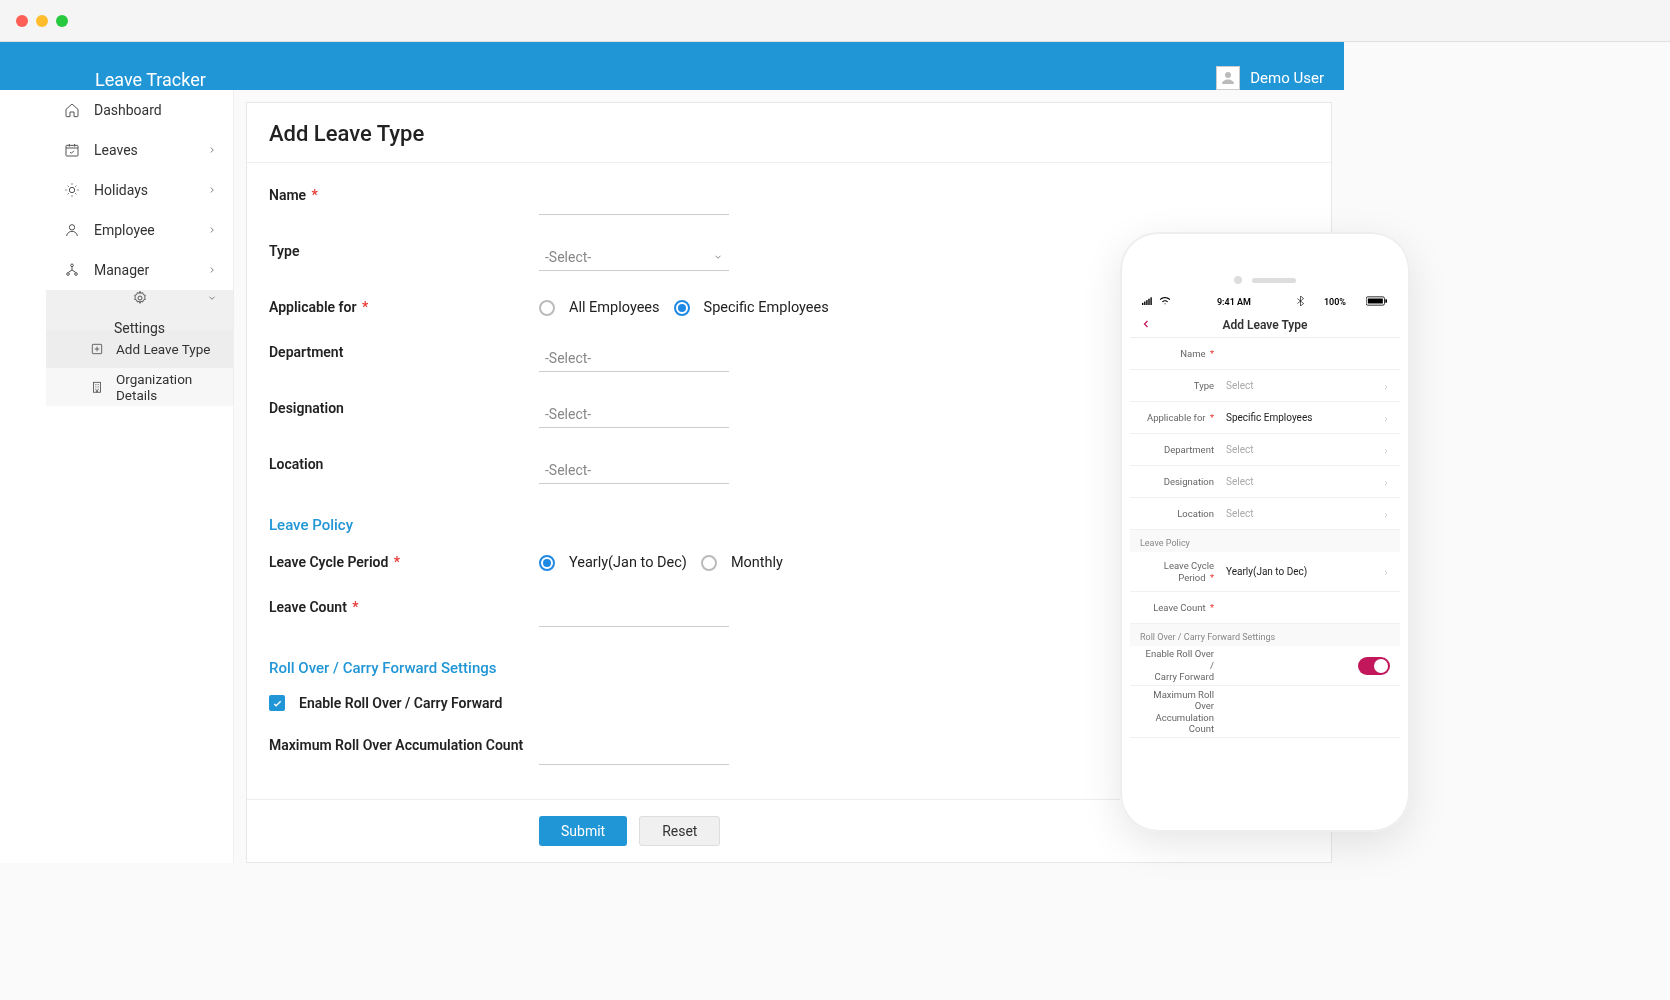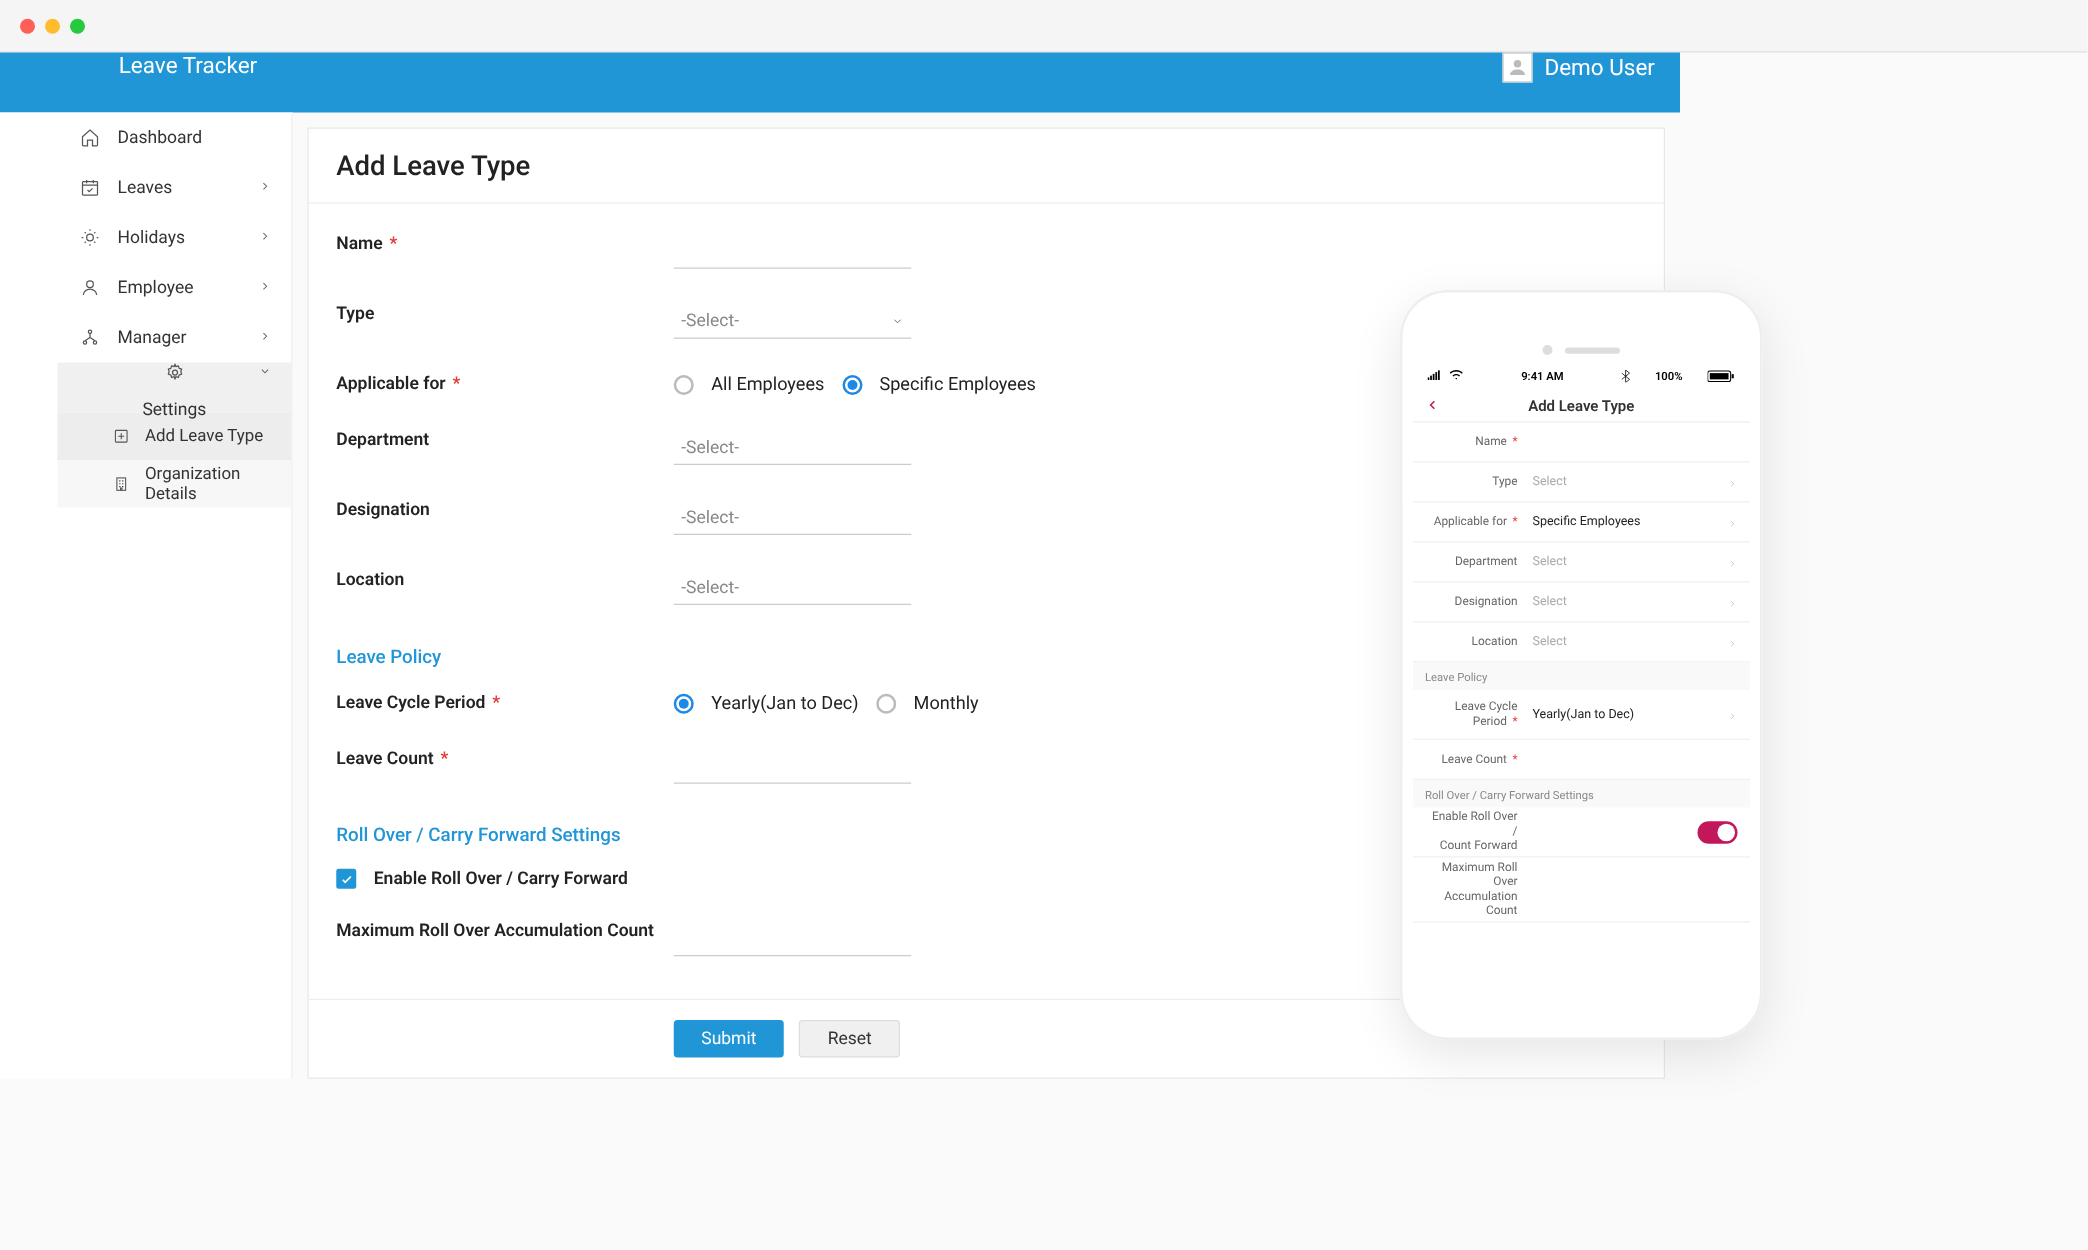--- a/index.html
+++ b/index.html
@@ -16,30 +16,30 @@
     }
     .dot { width: 12px; height: 12px; border-radius: 50%; }
     .dot-red { background: #ff5f56; }
     .dot-yellow { background: #ffbd2e; }
     .dot-green { background: #27c93f; }
     
     .top-header {
       height: 48px;
       background: #2196d6;
       display: flex;
-      align-items: flex-start;
+      align-items: flex-end;
       justify-content: space-between;
       padding: 0 20px 0 95px;
       width: 1344px;
     }
     .app-title { color: #fff; font-size: 18px; font-weight: 400; }
     .user-area { display: flex; align-items: center; gap: 10px; }
     .avatar { width: 24px; height: 24px; background: #fff; border: 1px solid #ccc; display: flex; align-items: center; justify-content: center; }
     .avatar svg { width: 18px; height: 18px; fill: #bbb; }
-    .username { color: #fff; font-size: 18px; }
+    .username { color: #fff; font-size: 15px; }
     
     .layout { display: flex; width: 1344px; }
     
     .sidebar { width: 234px; background: #fff; flex-shrink: 0; border-right: 1px solid #eee; padding-left: 46px; }
     .nav-item {
       height: 40px;
       display: flex;
       align-items: center;
       padding: 0 18px;
       font-size: 14px;
@@ -573,21 +573,21 @@
       <div class="phone-row">
         <div class="phone-label"><span>Leave Count</span> <span class="req">*</span></div>
         <div class="phone-value"></div>
       </div>
 
       <div class="phone-section">Roll Over / Carry Forward Settings</div>
 
       <div class="phone-row multi">
         <div class="phone-label multi">
           <span>Enable Roll Over /</span>
-          <span>Count Forward</span>
+          <span>Carry Forward</span>
         </div>
         <div class="phone-toggle"></div>
       </div>
 
       <div class="phone-row tall">
         <div class="phone-label multi">
           <span>Maximum Roll</span>
           <span>Over</span>
           <span>Accumulation</span>
           <span>Count</span>

